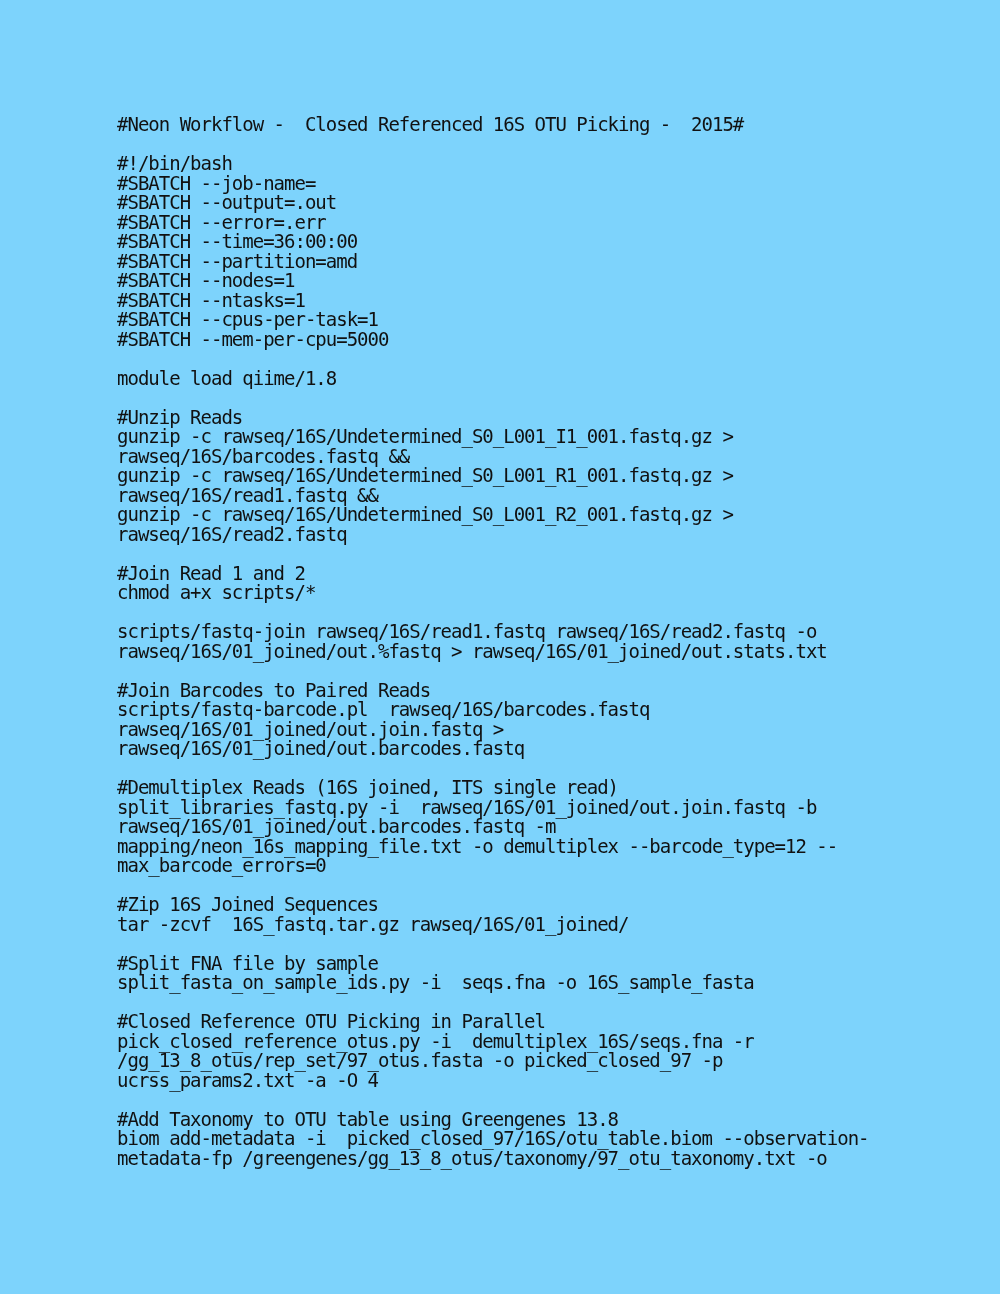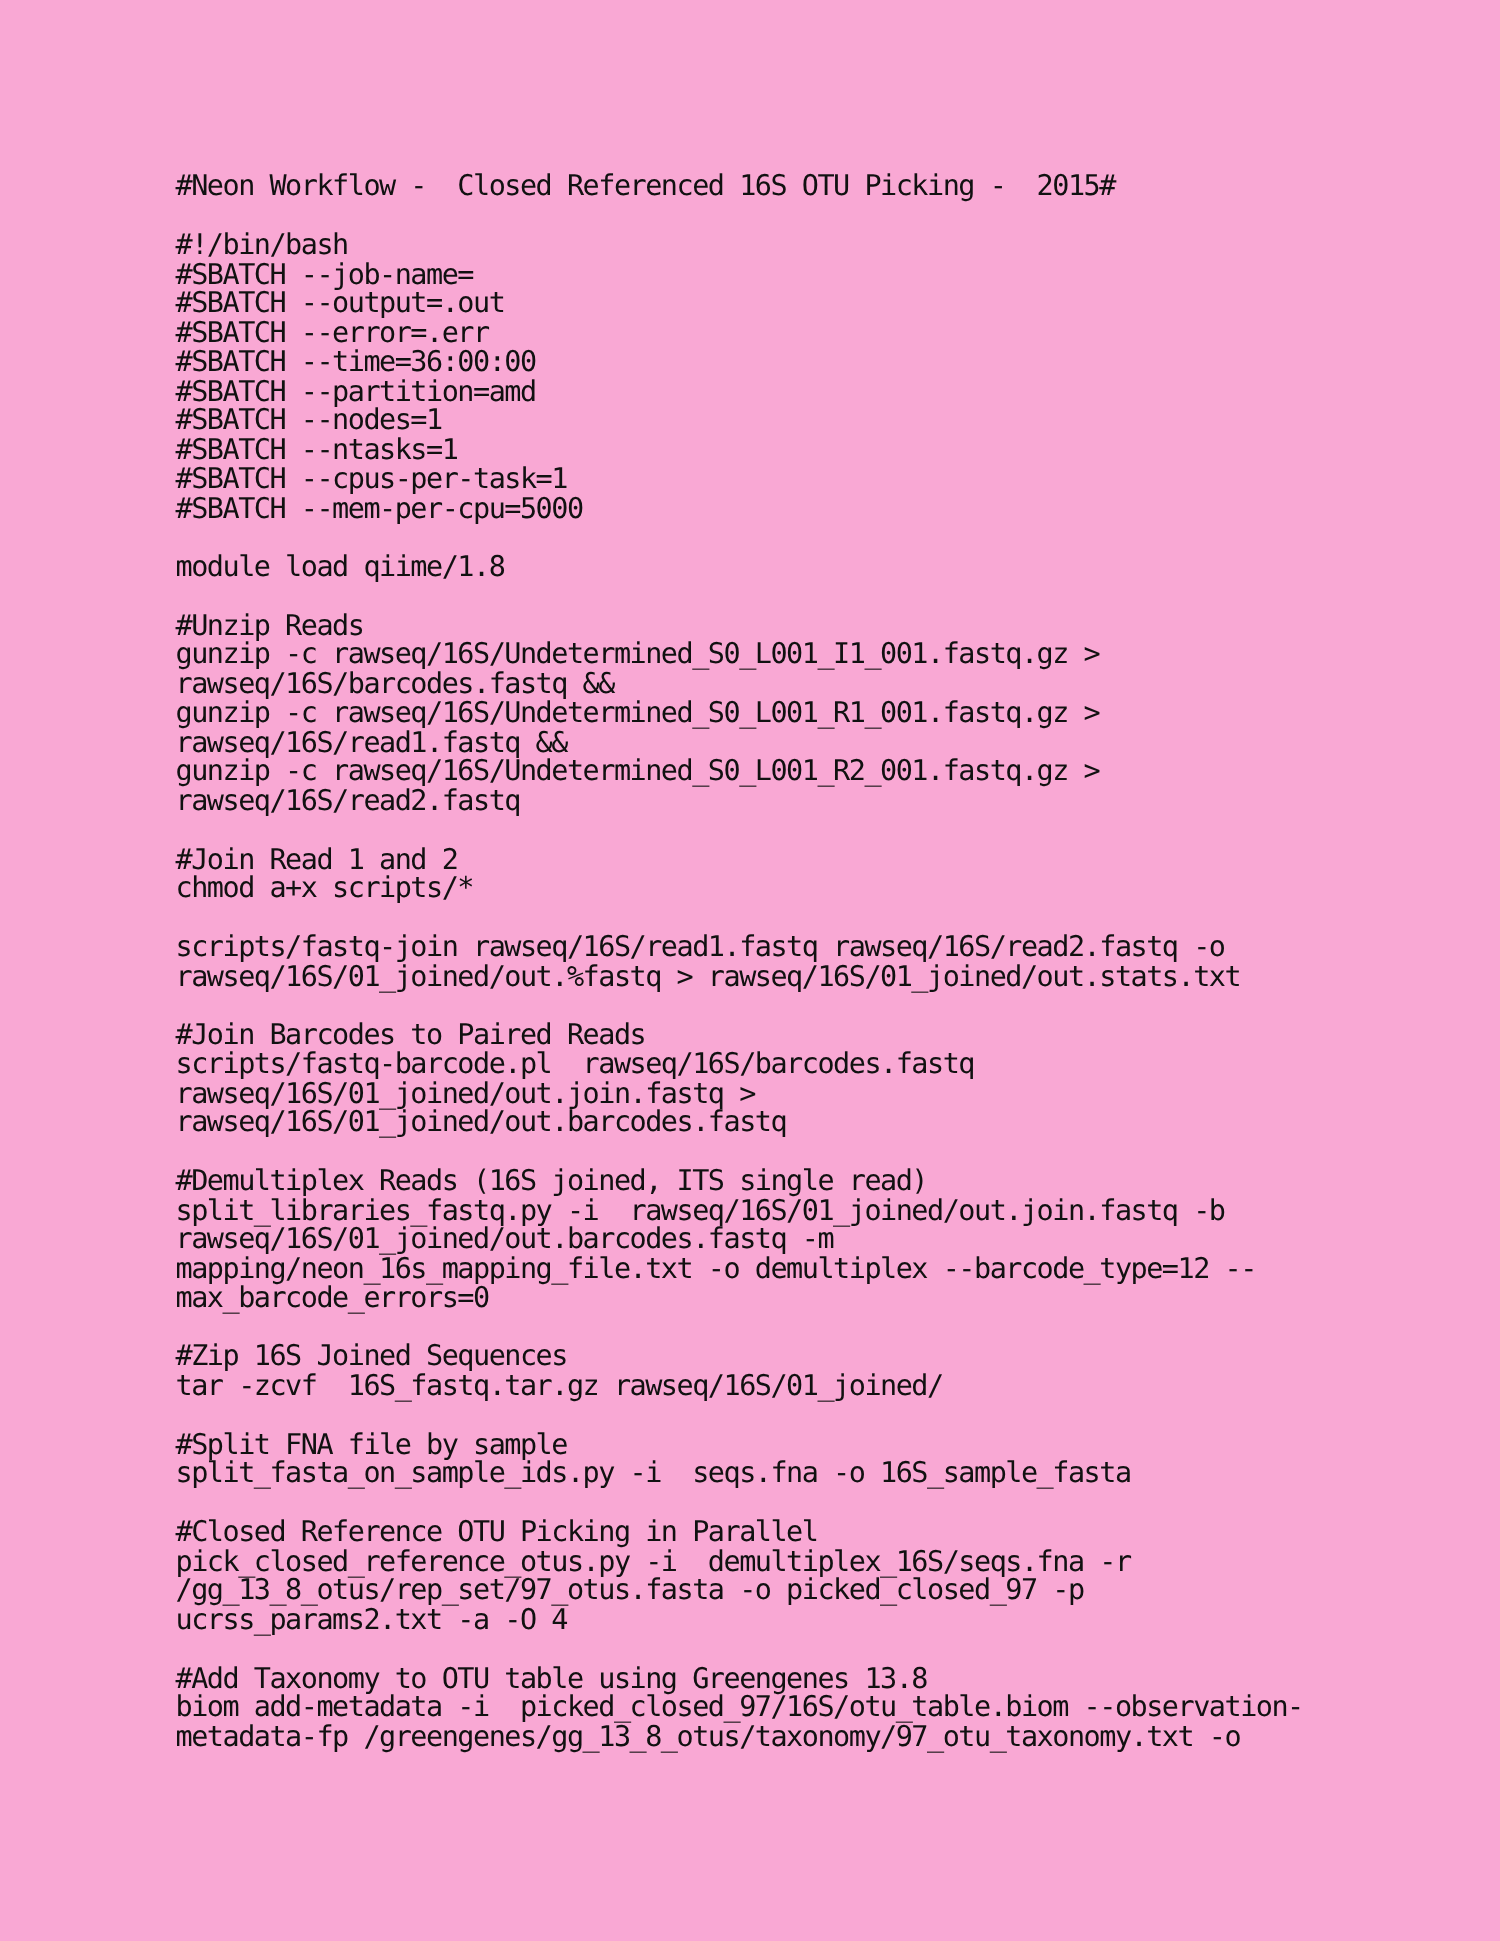--- a/index.html
+++ b/index.html
@@ -4,21 +4,21 @@
 <style>
   html, body {
     margin: 0;
     padding: 0;
     background: #e8e8e8;
   }
   .page {
     position: relative;
     width: 1000px;
     height: 1294px;
-    background: #f9a8d4;
+    background: #7dd3fc;
     overflow: hidden;
     font-family: "DejaVu Sans", "Liberation Sans", sans-serif;
   }
   .script-text {
     position: absolute;
     left: 117px;
     top: 115px;
     margin: 0;
     color: #111111;
   }

